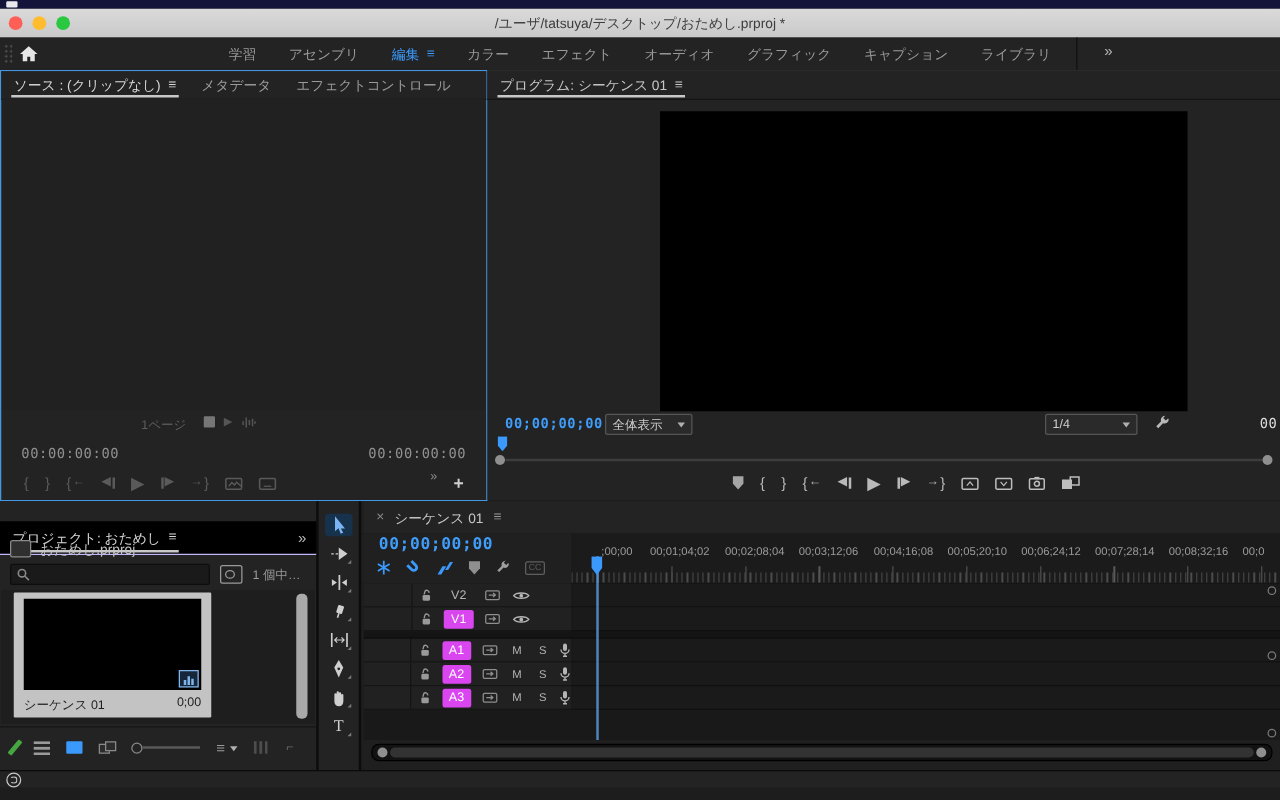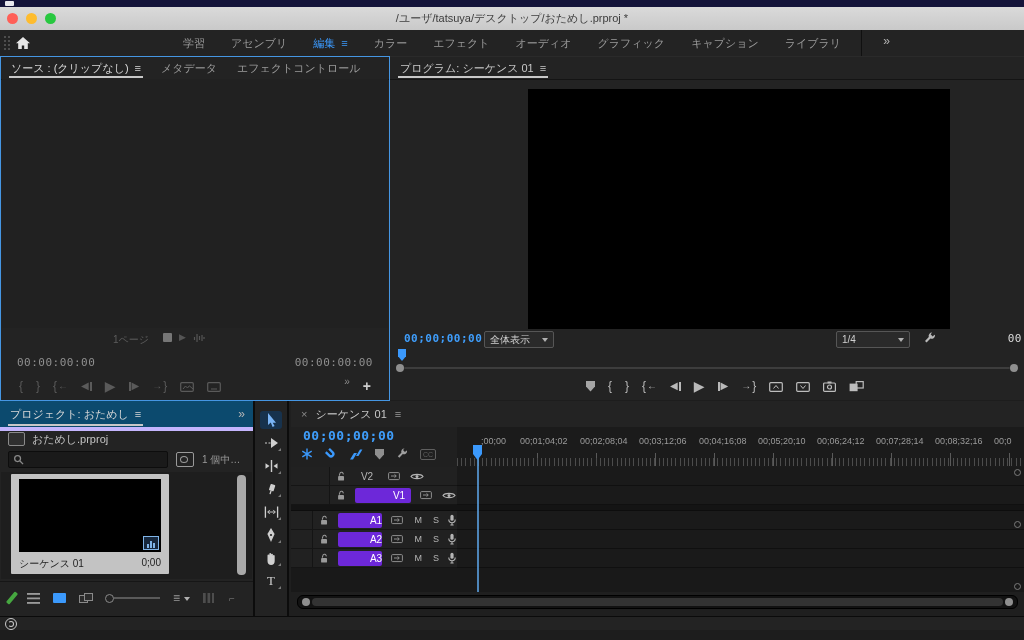--- a/index.html
+++ b/index.html
@@ -56,21 +56,21 @@
   #src-panel .tbtn.more{color:#8a8a8a;font-size:10px;align-self:flex-start;margin-top:2px;}
   .marker-pent{width:9px;height:11px;background:#a5a5a5;clip-path:polygon(0 0,100% 0,100% 55%,50% 100%,0 55%);}
   .scrollstrip{position:absolute;left:6px;right:6px;top:306px;height:10px;}
   .scrollstrip .line{position:absolute;left:8px;right:8px;top:4px;height:2px;background:#3d3d3d;border-radius:2px;}
   .knob{position:absolute;width:8px;height:8px;border-radius:50%;background:#8f8f8f;top:1px;}
   #prog-ph{position:absolute;left:8px;top:292px;width:8px;height:12px;background:#3b99fc;clip-path:polygon(0 0,100% 0,100% 60%,50% 100%,0 60%);}
 
   
   #bot-panels{left:0;top:401px;width:1024px;height:215px;background:#1f1f1f;}
   #proj-panel{left:0;top:0;width:253px;height:215px;background:#232323;border-right:2px solid #0c0c0c;}
-  .tabrow2{position:absolute;left:0;top:0;right:0;height:26px;display:flex;align-items:center;background:#0c4a6e;border-bottom:4px solid #c4b5fd;}
+  .tabrow2{position:absolute;left:0;top:16px;right:0;height:26px;display:flex;align-items:center;background:#000000;border-bottom:1px solid #c4b5fd;}
   #proj-file-row{position:absolute;left:8px;top:30px;height:16px;display:flex;align-items:center;gap:7px;color:#c4c4c4;font-size:11px;}
   .proj-ico{width:15px;height:12px;border:1px solid #8a8a8a;border-radius:2px;background:#2f2f2f;}
   #search-row{position:absolute;left:8px;top:50px;right:8px;height:17px;display:flex;align-items:center;gap:8px;}
   #search-box{flex:0 0 150px;height:15px;background:#1a1a1a;border:1px solid #0d0d0d;border-radius:2px;display:flex;align-items:center;padding:0 4px;}
   #search-input{background:transparent;border:none;outline:none;color:#ccc;font-size:10px;width:120px;}
   .fold-ico{width:16px;height:13px;border:1px solid #9a9a9a;border-radius:2px;position:relative;}
   .fold-ico::after{content:"";position:absolute;left:3px;top:3px;width:6px;height:5px;border:1px solid #9a9a9a;border-radius:50%;}
   #count-label{color:#9a9a9a;font-size:10px;white-space:nowrap;overflow:hidden;}
   #proj-content{position:absolute;left:1px;right:1px;top:71px;height:107px;background:#1e1e1e;}
   #item-card{position:absolute;left:10px;top:2px;width:158px;height:100px;background:#c3c3c3;border-radius:1px;}
@@ -119,21 +119,21 @@
      background:repeating-linear-gradient(90deg,#4c4c4c 0 1px,transparent 1px 4.2px);background-position:21px 0;}
   #tl-ticks-major{position:absolute;left:0;right:0;bottom:1px;height:13px;
      background:repeating-linear-gradient(90deg,#5a5a5a 0 1px,transparent 1px 59px);background-position:21px 0;}
   #tl-tracks{position:absolute;left:0;top:66px;width:733px;height:125px;background:#191919;}
   .trow{display:flex;height:19px;}
   .t-head{width:166px;display:flex;align-items:center;background:#212121;border-bottom:1px solid #151515;box-sizing:border-box;}
   .patch{width:38px;height:100%;border-right:1px solid #141414;}
   .t-lane{flex:1;background:#1a1a1a;border-bottom:1px solid #101010;}
   .lock{margin-left:7px;}
   .tbadge{margin-left:9px;width:24px;height:15px;border-radius:2px;font-size:10px;color:#b5b5b5;display:flex;align-items:center;justify-content:center;}
-  .tbadge.targeted{background:#6d28d9;color:#fff;padding-left:32px;}
+  .tbadge.targeted{background:#d946ef;color:#fff;}
   .sync{margin-left:9px;}
   .eye{margin-left:10px;}
   .ms{margin-left:11px;font-size:9px;color:#b5b5b5;width:10px;text-align:center;}
   .mic{margin-left:8px;}
   #av-divider{height:5px;background:#141414;border-bottom:1px solid #0d0d0d;}
   #tl-filler{height:6px;background:#191919;}
   #tl-playhead-line{position:absolute;left:186px;top:44px;width:1.5px;height:147px;background:rgba(90,160,225,.8);z-index:5;}
   #tl-playhead-flag{position:absolute;left:182px;top:44px;width:9px;height:15px;background:#3b99fc;clip-path:polygon(0 0,100% 0,100% 60%,50% 100%,0 60%);z-index:6;}
   .vknob{position:absolute;right:3px;width:5px;height:5px;border-radius:50%;border:1px solid #7a7a7a;}
   #tl-hscroll{position:absolute;left:6px;right:6px;top:194px;height:12px;background:#121212;border-radius:6px;border:1px solid #000;}

